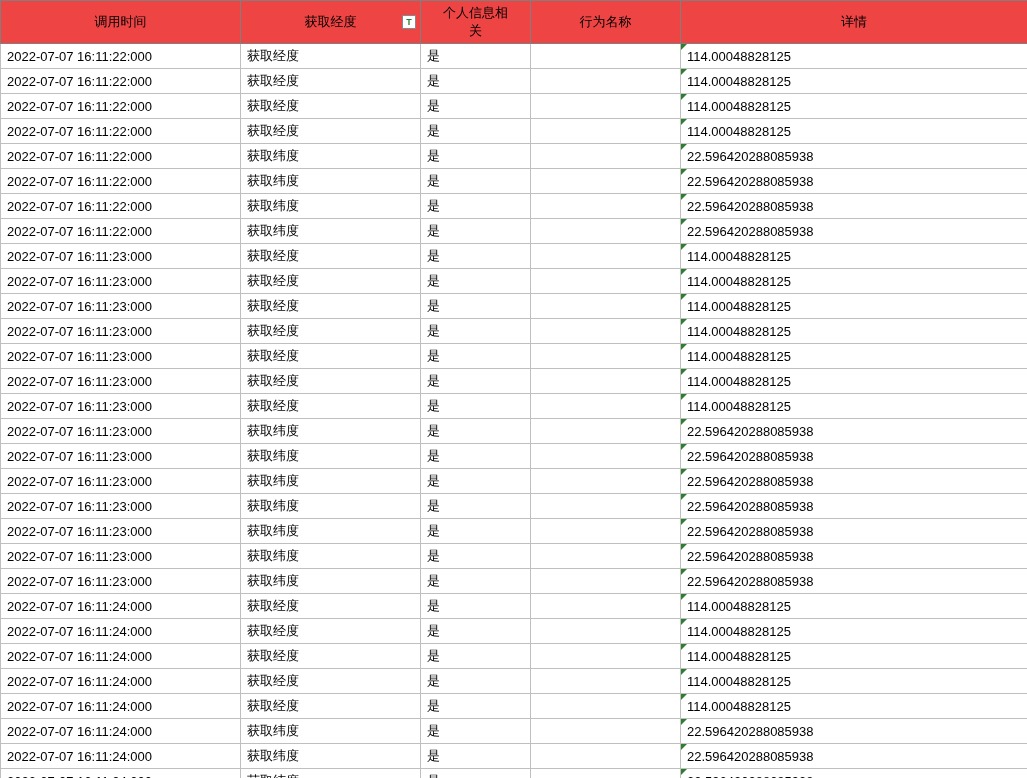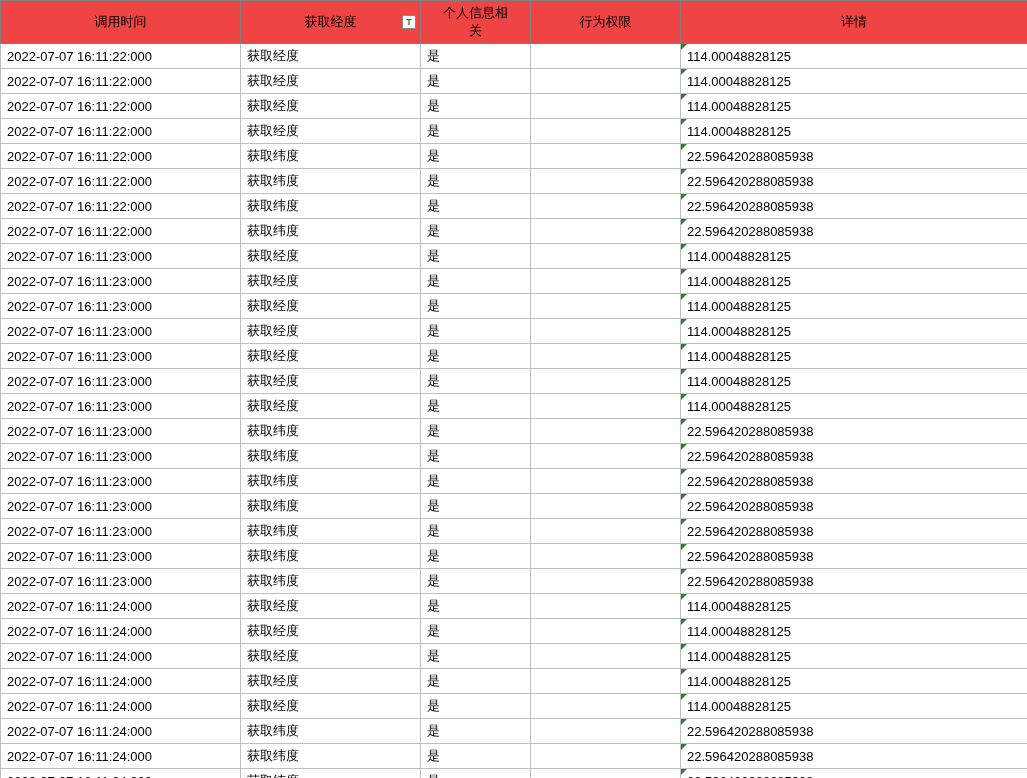--- a/index.html
+++ b/index.html
@@ -71,21 +71,21 @@
       <col class="col-action">
       <col class="col-personal">
       <col class="col-perm">
       <col class="col-detail">
   </colgroup>
   <thead>
     <tr id="header-row">
         <th><span>调用时间</span></th>
         <th><span>获取经度</span><span class="filter-icon">T</span></th>
         <th><span>个人信息相关</span></th>
-        <th><span>行为权限</span></th>
+        <th><span>行为名称</span></th>
         <th><span>详情</span></th>
       </tr>
   </thead>
   <tbody id="body">
       <tr>
         <td>2022-07-07 16:11:22:000</td>
         <td>获取经度</td>
         <td>是</td>
         <td></td>
         <td class="num">114.00048828125</td>

